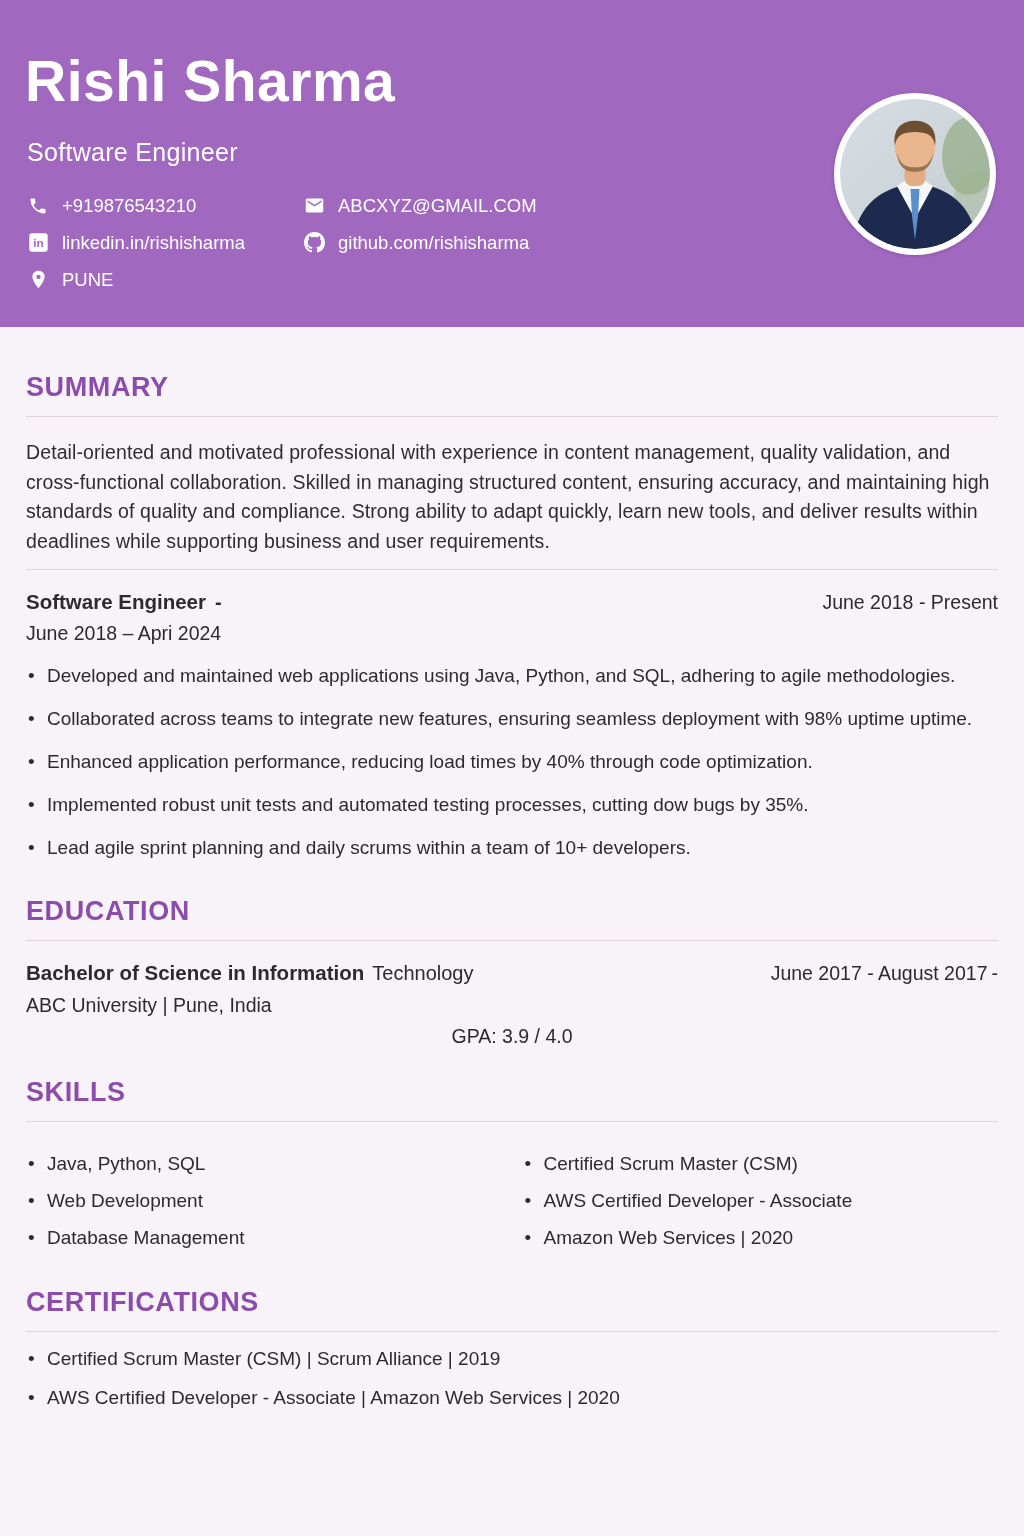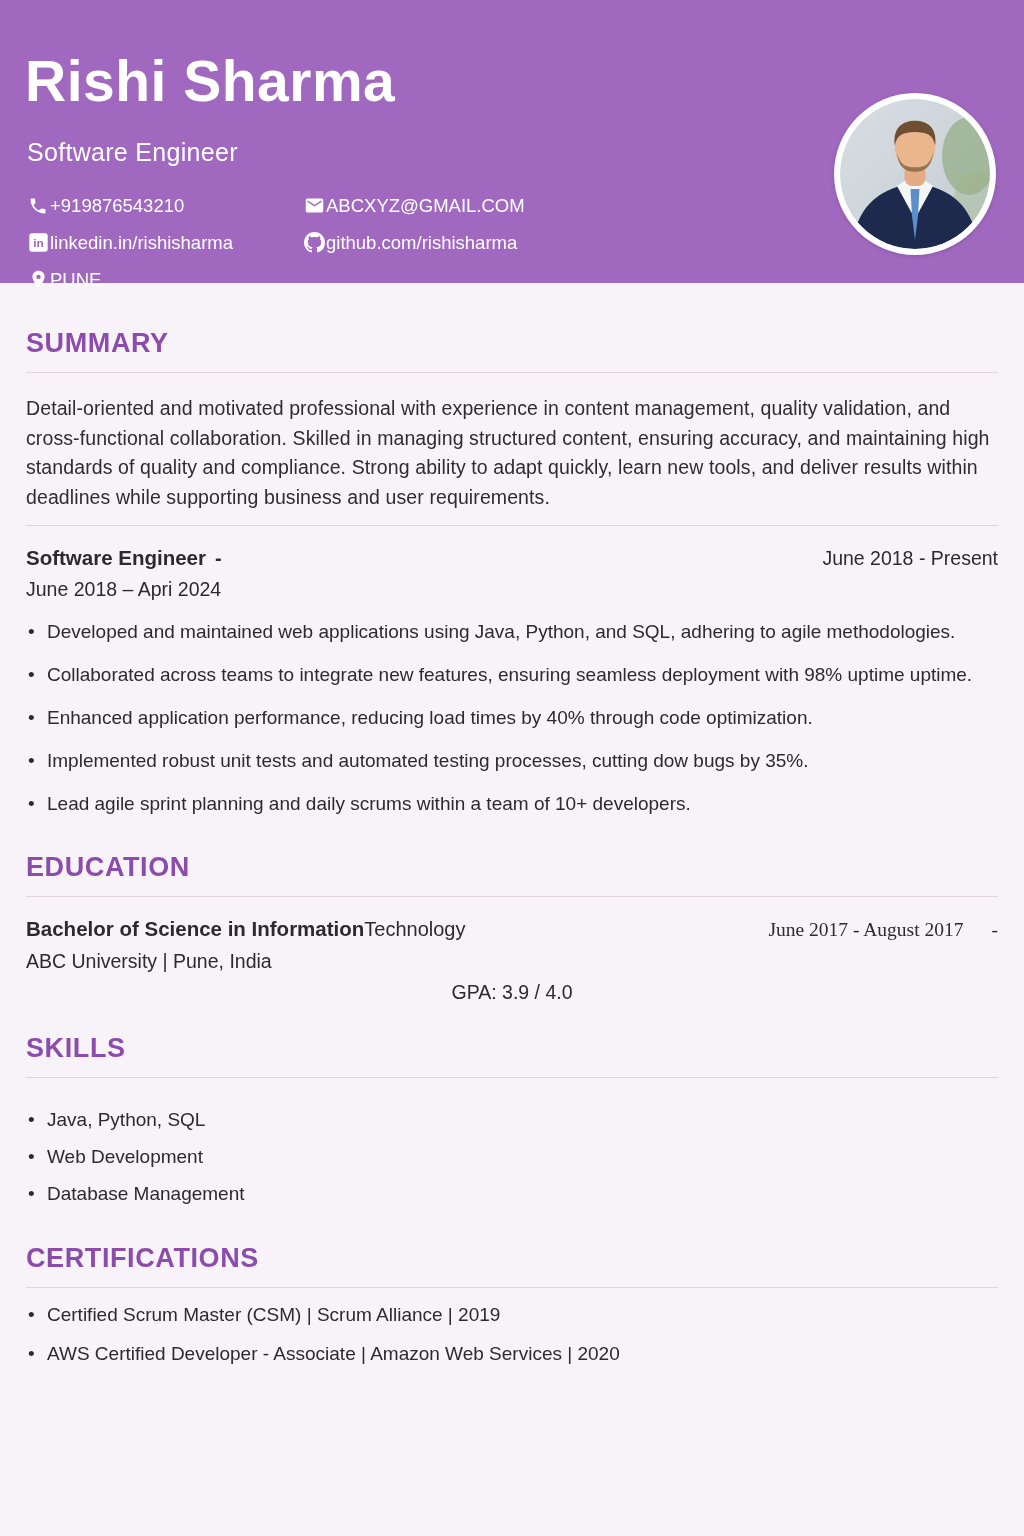--- a/index.html
+++ b/index.html
@@ -11,41 +11,41 @@
     background: #f8f3f8;
     position: relative;
     overflow: hidden;
     margin: 0 auto;
     color: #2d2a2e;
   }
 
   
   .header {
     position: relative;
-    height: 283px;
+    height: 327px;
     background: #a168bf;
     color: #ffffff;
   }
   .name {
     position: absolute; left: 25px; top: 48px;
     font-size: 57px; font-weight: bold; letter-spacing: 0.5px;
   }
   .headline {
     position: absolute; left: 27px; top: 138px;
     font-size: 25px; font-weight: 400; letter-spacing: 0.3px;
   }
   .contacts {
     position: absolute; left: 27px; top: 193px;
     display: grid;
     grid-template-columns: 276px auto;
     row-gap: 12px;
     font-size: 18.5px;
   }
   .contact {
-    display: flex; align-items: center; gap: 1px;
+    display: flex; align-items: center; gap: 13px;
     height: 25px; white-space: nowrap; cursor: pointer;
   }
   .cicon { width: 22px; height: 22px; display: flex; align-items: center; justify-content: center; flex: 0 0 22px; }
   .cicon svg { display: block; }
 
   .photo-ring {
     position: absolute; left: 834px; top: 93px;
     width: 162px; height: 162px;
     background: #ffffff; border-radius: 50%;
     display: flex; align-items: center; justify-content: center;
@@ -94,24 +94,24 @@
     content: "•";
     position: absolute; left: 2px; top: 0;
     font-size: 19px;
   }
 
   .education-heading { padding-top: 36px; }
   .degree-line {
     margin-top: 20px;
     display: flex; justify-content: space-between; align-items: baseline;
   }
-  .degree-group { display: flex; align-items: flex-end; }
+  .degree-group { display: flex; gap: 8px; align-items: flex-end; }
   .degree-bold { font-weight: bold; font-size: 20.5px; }
   .degree-rest { font-weight: 400; font-size: 20px; }
-  .degree-date { display: flex; gap: 28px; font-size: 19.5px; font-family: Liberation Serif, serif; }
+  .degree-date { display: flex; gap: 4px; font-size: 19.5px; }
   .edu-school { margin-top: 9px; font-size: 19.5px; }
   .edu-gpa { margin-top: 8px; font-size: 19.5px; text-align: center; }
 
   .skills-heading { padding-top: 29px; }
   .skills-grid {
     margin-top: 10px;
     display: grid; grid-template-columns: 1fr 1fr; gap: 21px;
   }
   .skills-grid ul.bullets li { margin-top: 13px; }
 
@@ -250,20 +250,25 @@
     <div class="edu-gpa">GPA: 3.9 / 4.0</div>
 
     <div class="section-heading skills-heading">SKILLS</div>
     <hr class="rule">
     <div class="skills-grid">
       <ul class="bullets">
         <li>Java, Python, SQL</li>
         <li>Web Development</li>
         <li>Database Management</li>
       </ul>
+      <ul class="bullets">
+        <li>Certified Scrum Master (CSM)</li>
+        <li>AWS Certified Developer - Associate</li>
+        <li>Amazon Web Services | 2020</li>
+      </ul>
     </div>
 
     <div class="section-heading certs-heading">CERTIFICATIONS</div>
     <hr class="rule">
     <ul class="bullets certs-list">
       <li>Certified Scrum Master (CSM) | Scrum Alliance | 2019</li>
       <li>AWS Certified Developer - Associate | Amazon Web Services | 2020</li>
     </ul>
 
   </div>

